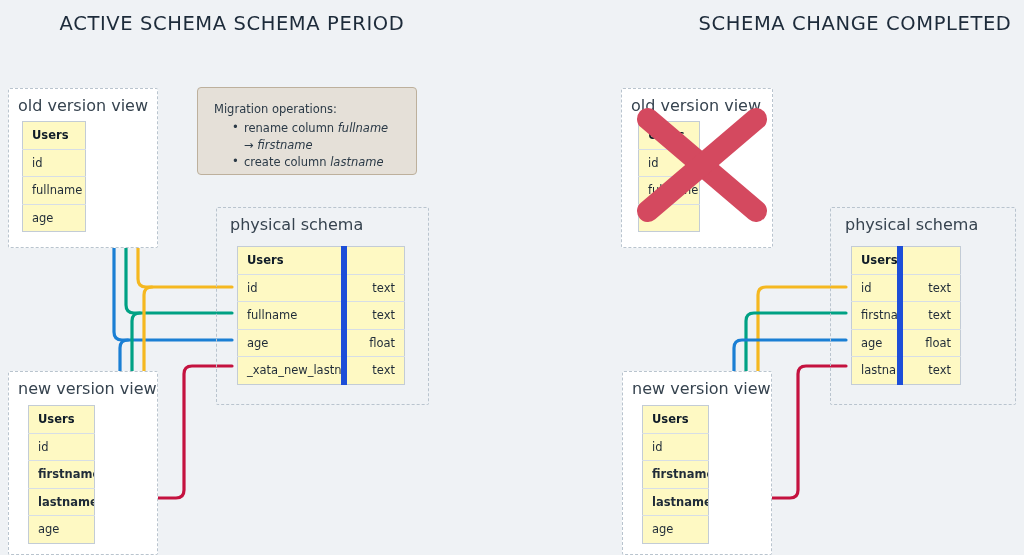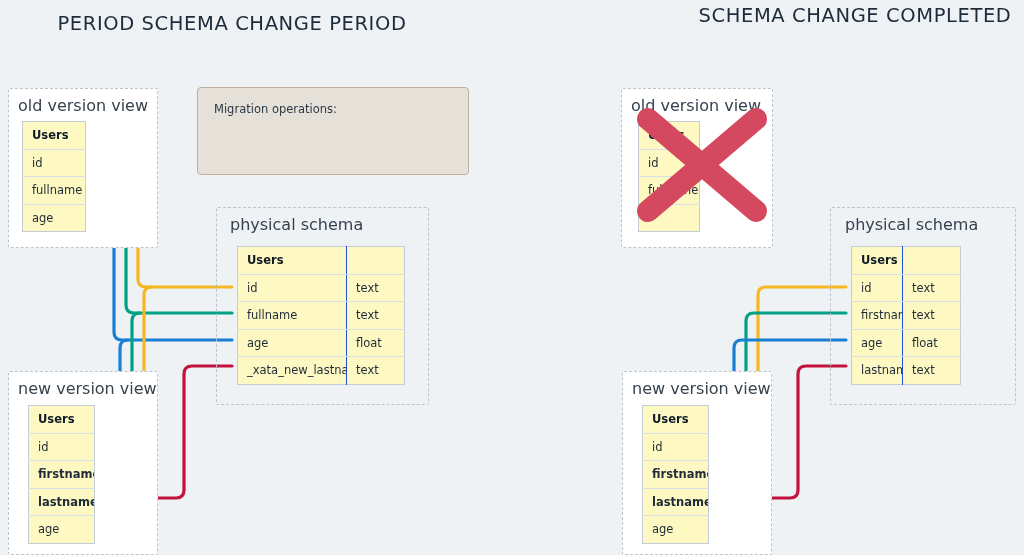--- a/index.html
+++ b/index.html
@@ -15,21 +15,21 @@
   
   .panel-title{
     position:absolute;
     font-size:19.5px;
     letter-spacing:.6px;
     color:#1d2b3a;
     font-weight:400;
     white-space:nowrap;
   }
   #title-left{left:232px;top:12px;transform:translateX(-50%);}
-  #title-right{left:855px;top:4px;transform:translateX(-50%);}
+  #title-right{left:855px;top:12px;transform:translateX(-50%);}
 
   
   .dashed-box{
     position:absolute;
     border:1px dashed #b9c4ce;
     border-radius:2px;
     box-sizing:border-box;
   }
   .dashed-box.white{background:#ffffff;}
   .box-label{
@@ -58,29 +58,29 @@
     color:#1f2b38;
     height:26.5px;
     vertical-align:middle;
     white-space:nowrap;
     overflow:hidden;
   }
   .trow:last-child .tcell{border-bottom:none;}
   .tcell.hdr{font-weight:bold;color:#101c28;}
   .tcell.bold{font-weight:bold;}
   .tcell.type{
-    border-left:1px solid #1d4ed8;
-    text-align:left;
+    border-left:6px solid #1d4ed8;
+    text-align:right;
     width:39px;
   }
 
   
   #migration-note{
     position:absolute;
-    left:197px;top:87px;width:272px;height:88px;
+    left:197px;top:87px;width:220px;height:88px;
     background:#e5e0d8;
     border:1px solid #bdb09c;
     border-radius:4px;
     box-sizing:border-box;
     padding:14px 16px 0 16px;
   }
   #migration-note .note-head{
     font-size:11.5px;color:#2b3a47;margin:0 0 4px 0;
   }
   #migration-note ul{
@@ -101,21 +101,21 @@
 
   
   svg.xmark{position:absolute;pointer-events:none;}
   svg.xmark line{stroke-width:22;stroke-linecap:round;}
 </style>
 </head>
 <body>
 
 <div class="stage">
 
-  <div class="panel-title" id="title-left">PERIOD SCHEMA CHANGE PERIOD</div>
+  <div class="panel-title" id="title-left">ACTIVE SCHEMA SCHEMA PERIOD</div>
   <div class="panel-title" id="title-right">SCHEMA CHANGE COMPLETED</div>
 
   <svg class="wires" id="wires-layer" viewBox="0 0 1024 555">
     <defs>
       <marker id="ah-yellow" markerWidth="6" markerHeight="6" refX="4.6" refY="3" orient="auto">
         <path d="M0,0.4 L5.2,3 L0,5.6 Z" fill="#f5b820"></path>
       </marker>
       <marker id="ah-teal" markerWidth="6" markerHeight="6" refX="4.6" refY="3" orient="auto">
         <path d="M0,0.4 L5.2,3 L0,5.6 Z" fill="#00a184"></path>
       </marker>
@@ -176,20 +176,24 @@
     <div class="trow">
       <div class="tcell">fullname</div>
     </div>
     <div class="trow">
       <div class="tcell">age</div>
     </div>
   </div>
 
   <div id="migration-note">
     <div class="note-head">Migration operations:</div>
+    <ul>
+      <li><span>rename column </span><i>fullname</i><span> → </span><i>firstname</i></li>
+      <li><span>create column </span><i>lastname</i></li>
+    </ul>
   </div>
 
   <div class="dashed-box" id="left-phys-box" style="left:216px;top:207px;width:213px;height:198px;">
     <div class="box-label" style="left:13px;top:7px;">physical schema</div>
   </div>
   <div class="tbl" id="left-phys-table" style="left:237px;top:246px;width:168px;">
     <div class="trow">
       <div class="tcell hdr">Users</div>
       <div class="tcell type"></div>
     </div>

